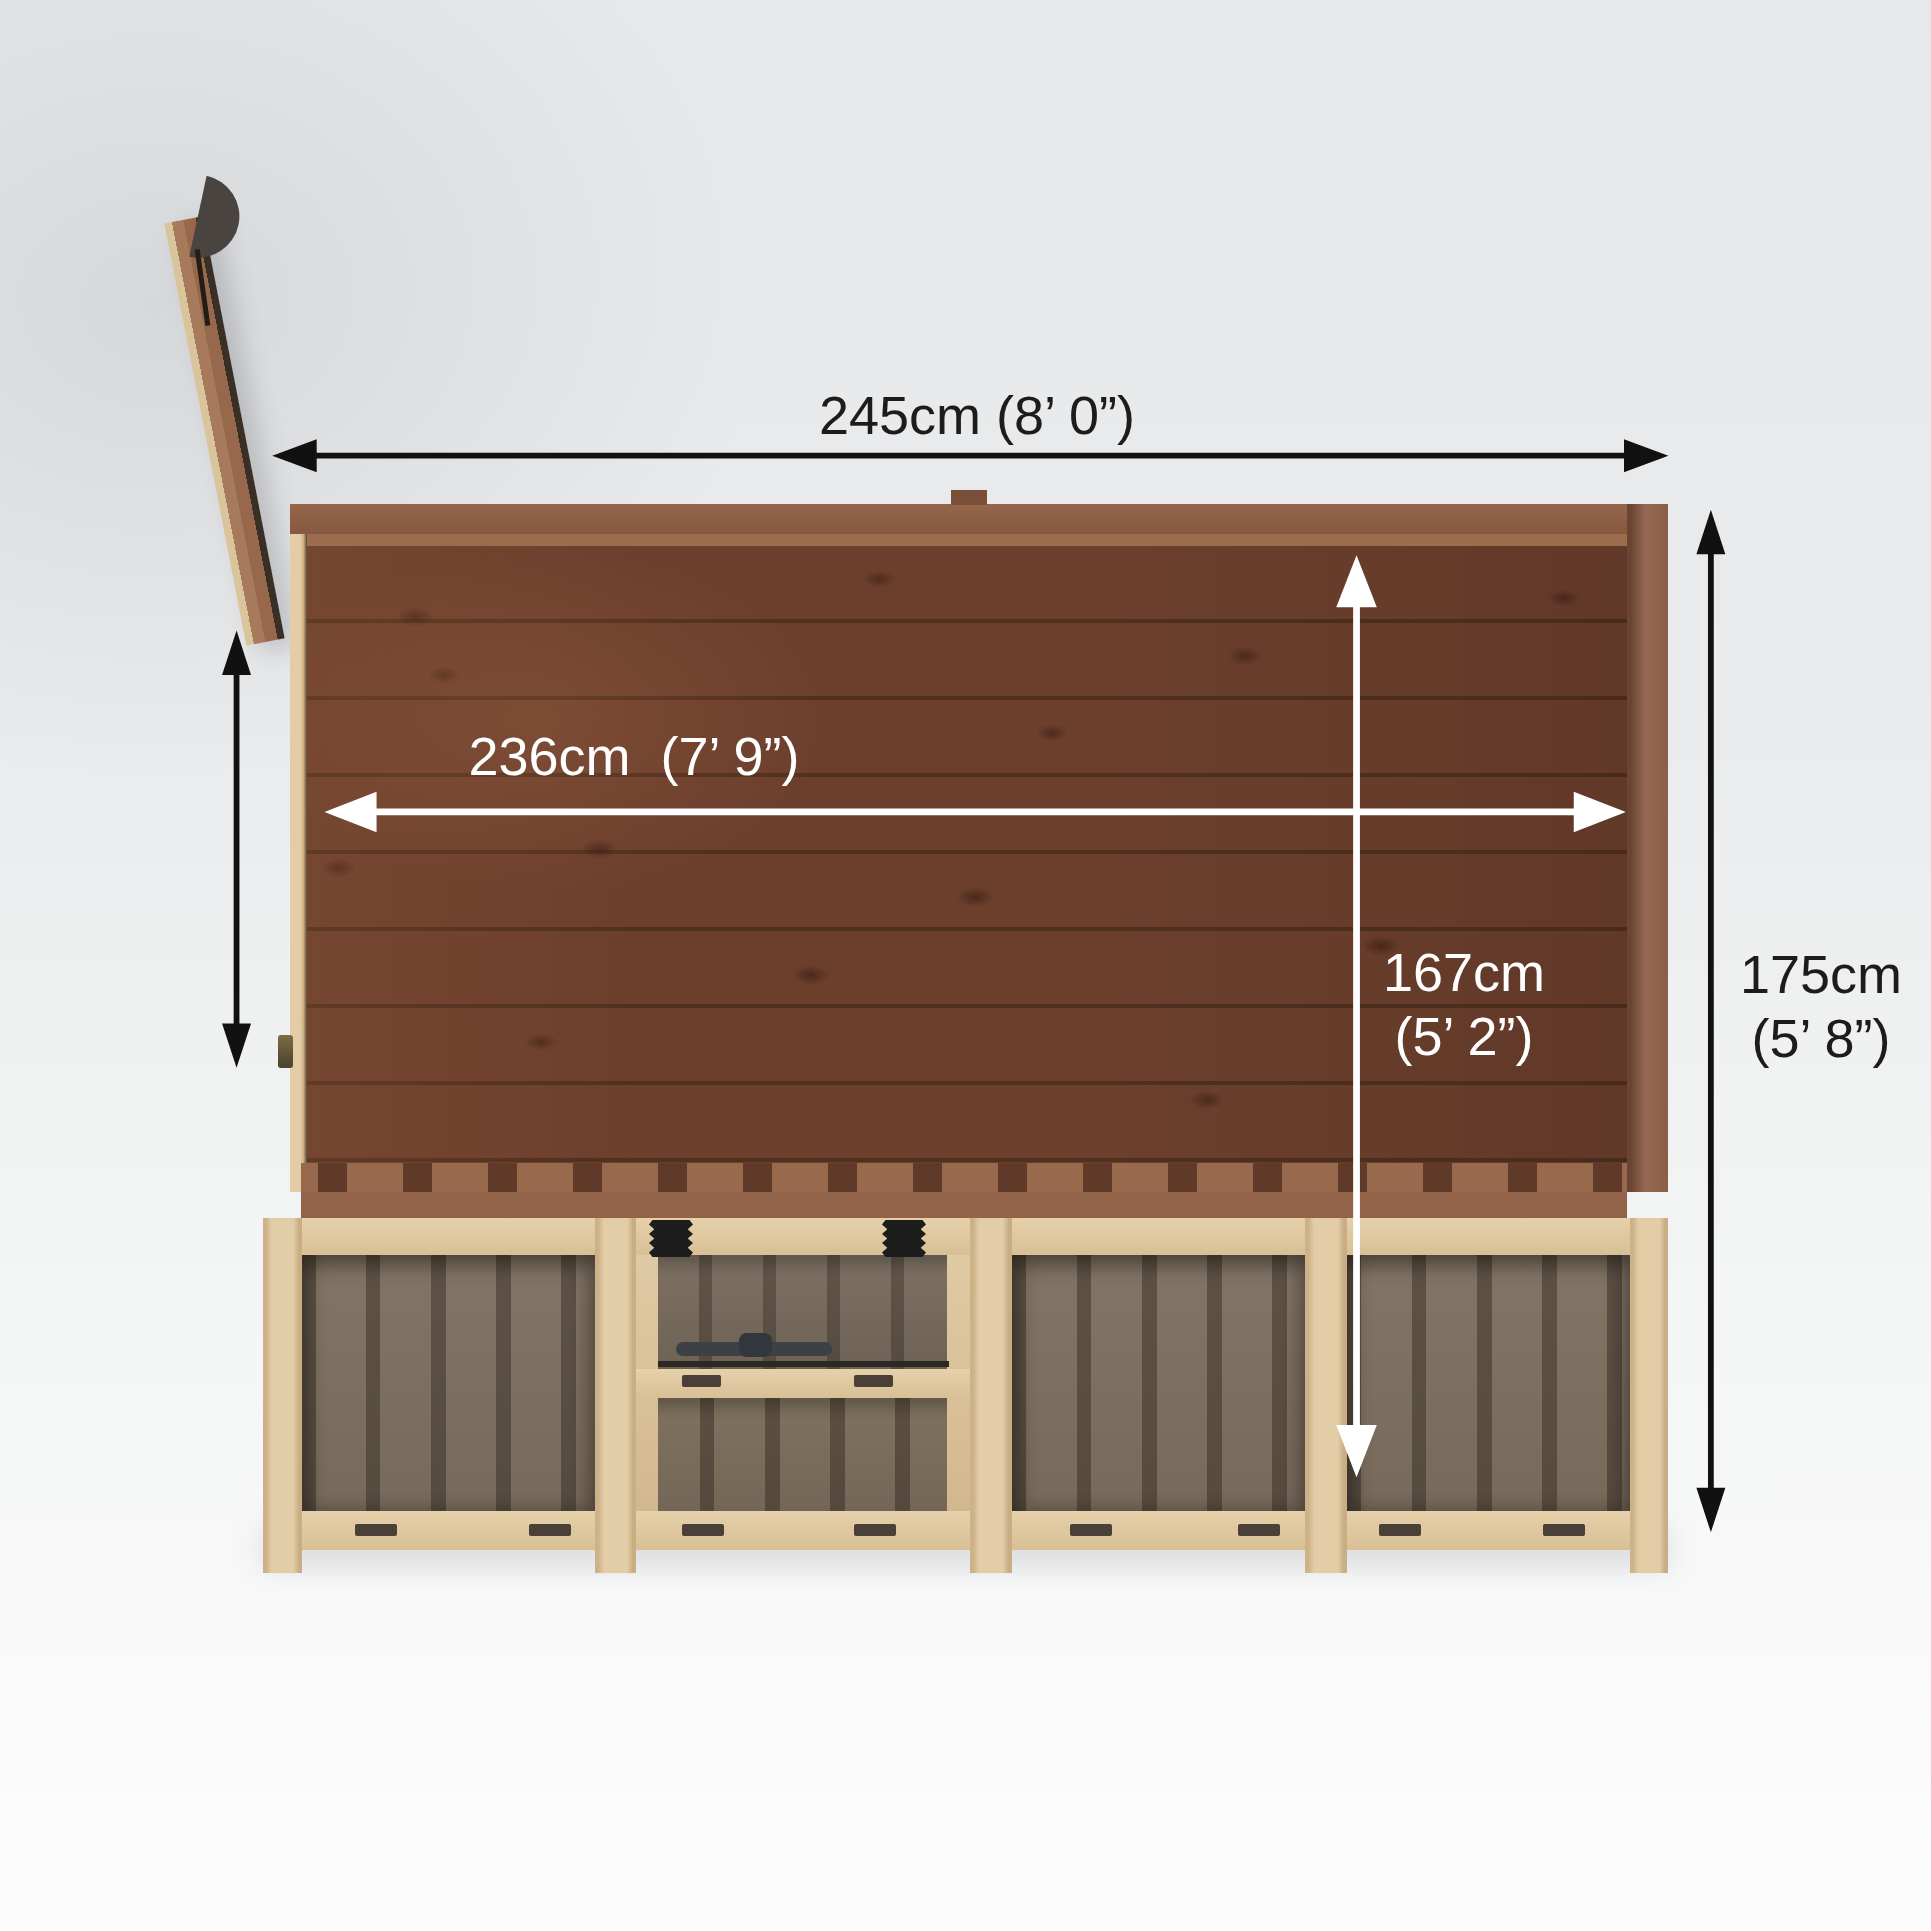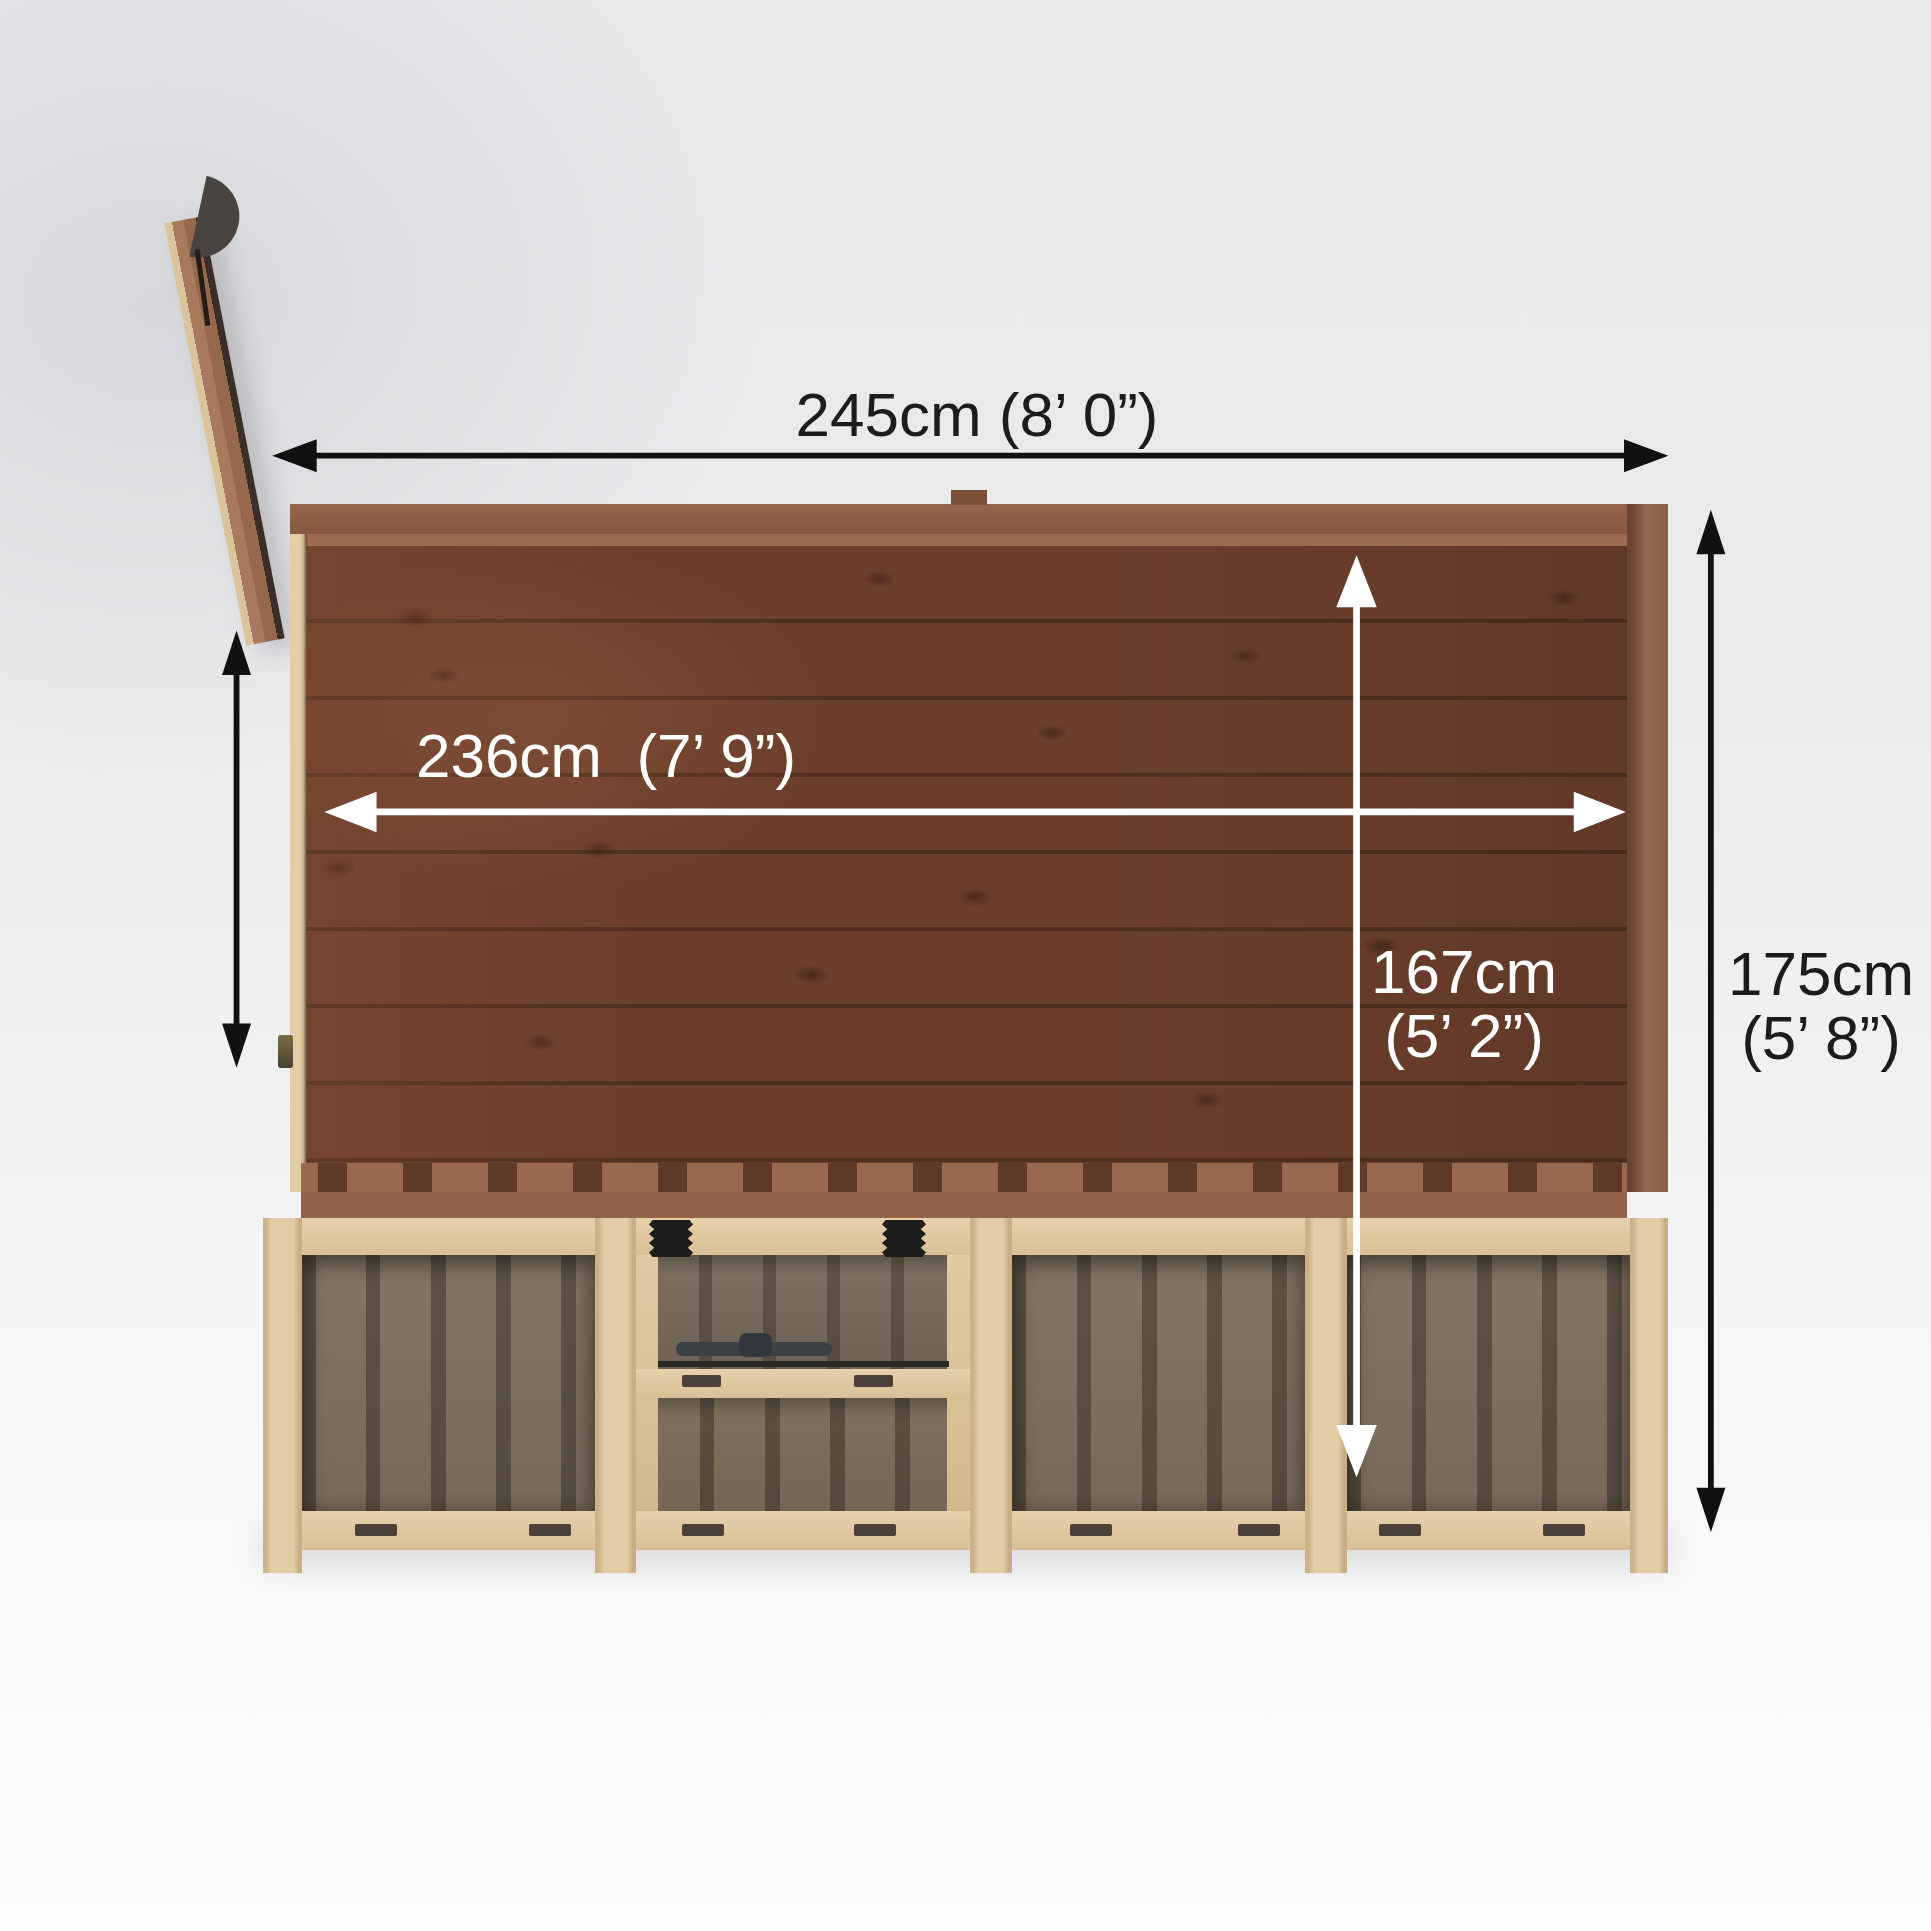--- a/index.html
+++ b/index.html
@@ -71,21 +71,21 @@
   .window-mid-rail{left:635px;top:1369px;width:335px;height:29px;}
   .hinge{top:1220px;width:44px;height:37px;background:#1d1d1d;
       clip-path:polygon(8% 0,92% 0,100% 12%,88% 25%,100% 38%,88% 50%,100% 62%,88% 75%,100% 88%,92% 100%,8% 100%,0 88%,12% 75%,0 62%,12% 50%,0 38%,12% 25%,0 12%);}
   .stay-bar{left:676px;top:1342px;width:156px;height:13.5px;border-radius:6.8px;background:#3c4146;}
   .stay-knob{left:739px;top:1333px;width:33px;height:24px;border-radius:7.7px;background:#31373d;}
   .stay-line{left:658px;top:1361px;width:291px;height:5.8px;background:#2c2824;}
   .bracket{top:1524px;width:42px;height:11.6px;background:#4a4038;border-radius:1.9px;}
   .rail-mark{top:1375px;width:39px;height:11.6px;background:#4a4038;border-radius:1.9px;}
   
   .dim{white-space:pre;text-align:center;transform:translate(-50%,-50%);
-       font-size:62px;line-height:64px;color:#1c1c1c;}
+       font-size:54px;line-height:64px;color:#1c1c1c;}
   .dim.white{color:#ffffff;}
   svg.overlay{left:0;top:0;}
 </style>
 </head>
 <body>
 
 <div id="scene">
   <div class="a bg"></div>
 
   <div class="a door-plank"></div>
@@ -161,19 +161,19 @@
       <polygon points="1684,841 1630,820 1630,862" fill="#fff"></polygon>
     </g>
     <g>
       <line x1="1405" y1="622" x2="1405" y2="1483" stroke="#fff" stroke-width="7"></line>
       <polygon points="1405,575 1384,629 1426,629" fill="#fff"></polygon>
       <polygon points="1405,1530 1384,1476 1426,1476" fill="#fff"></polygon>
     </g>
   </svg>
 
   <div class="a dim" style="left:977px;top:415px;">245cm (8’ 0”)</div>
-  <div class="a dim white" style="left:606px;top:756px;">236cm  (7’ 9”)</div>
+  <div class="a dim white" style="left:634px;top:756px;">236cm  (7’ 9”)</div>
   <div class="a dim white" style="left:1464px;top:1004px;">167cm
 (5’ 2”)</div>
   <div class="a dim" style="left:1821px;top:1006px;">175cm
 (5’ 8”)</div>
 </div>
 
 
 </body></html>

